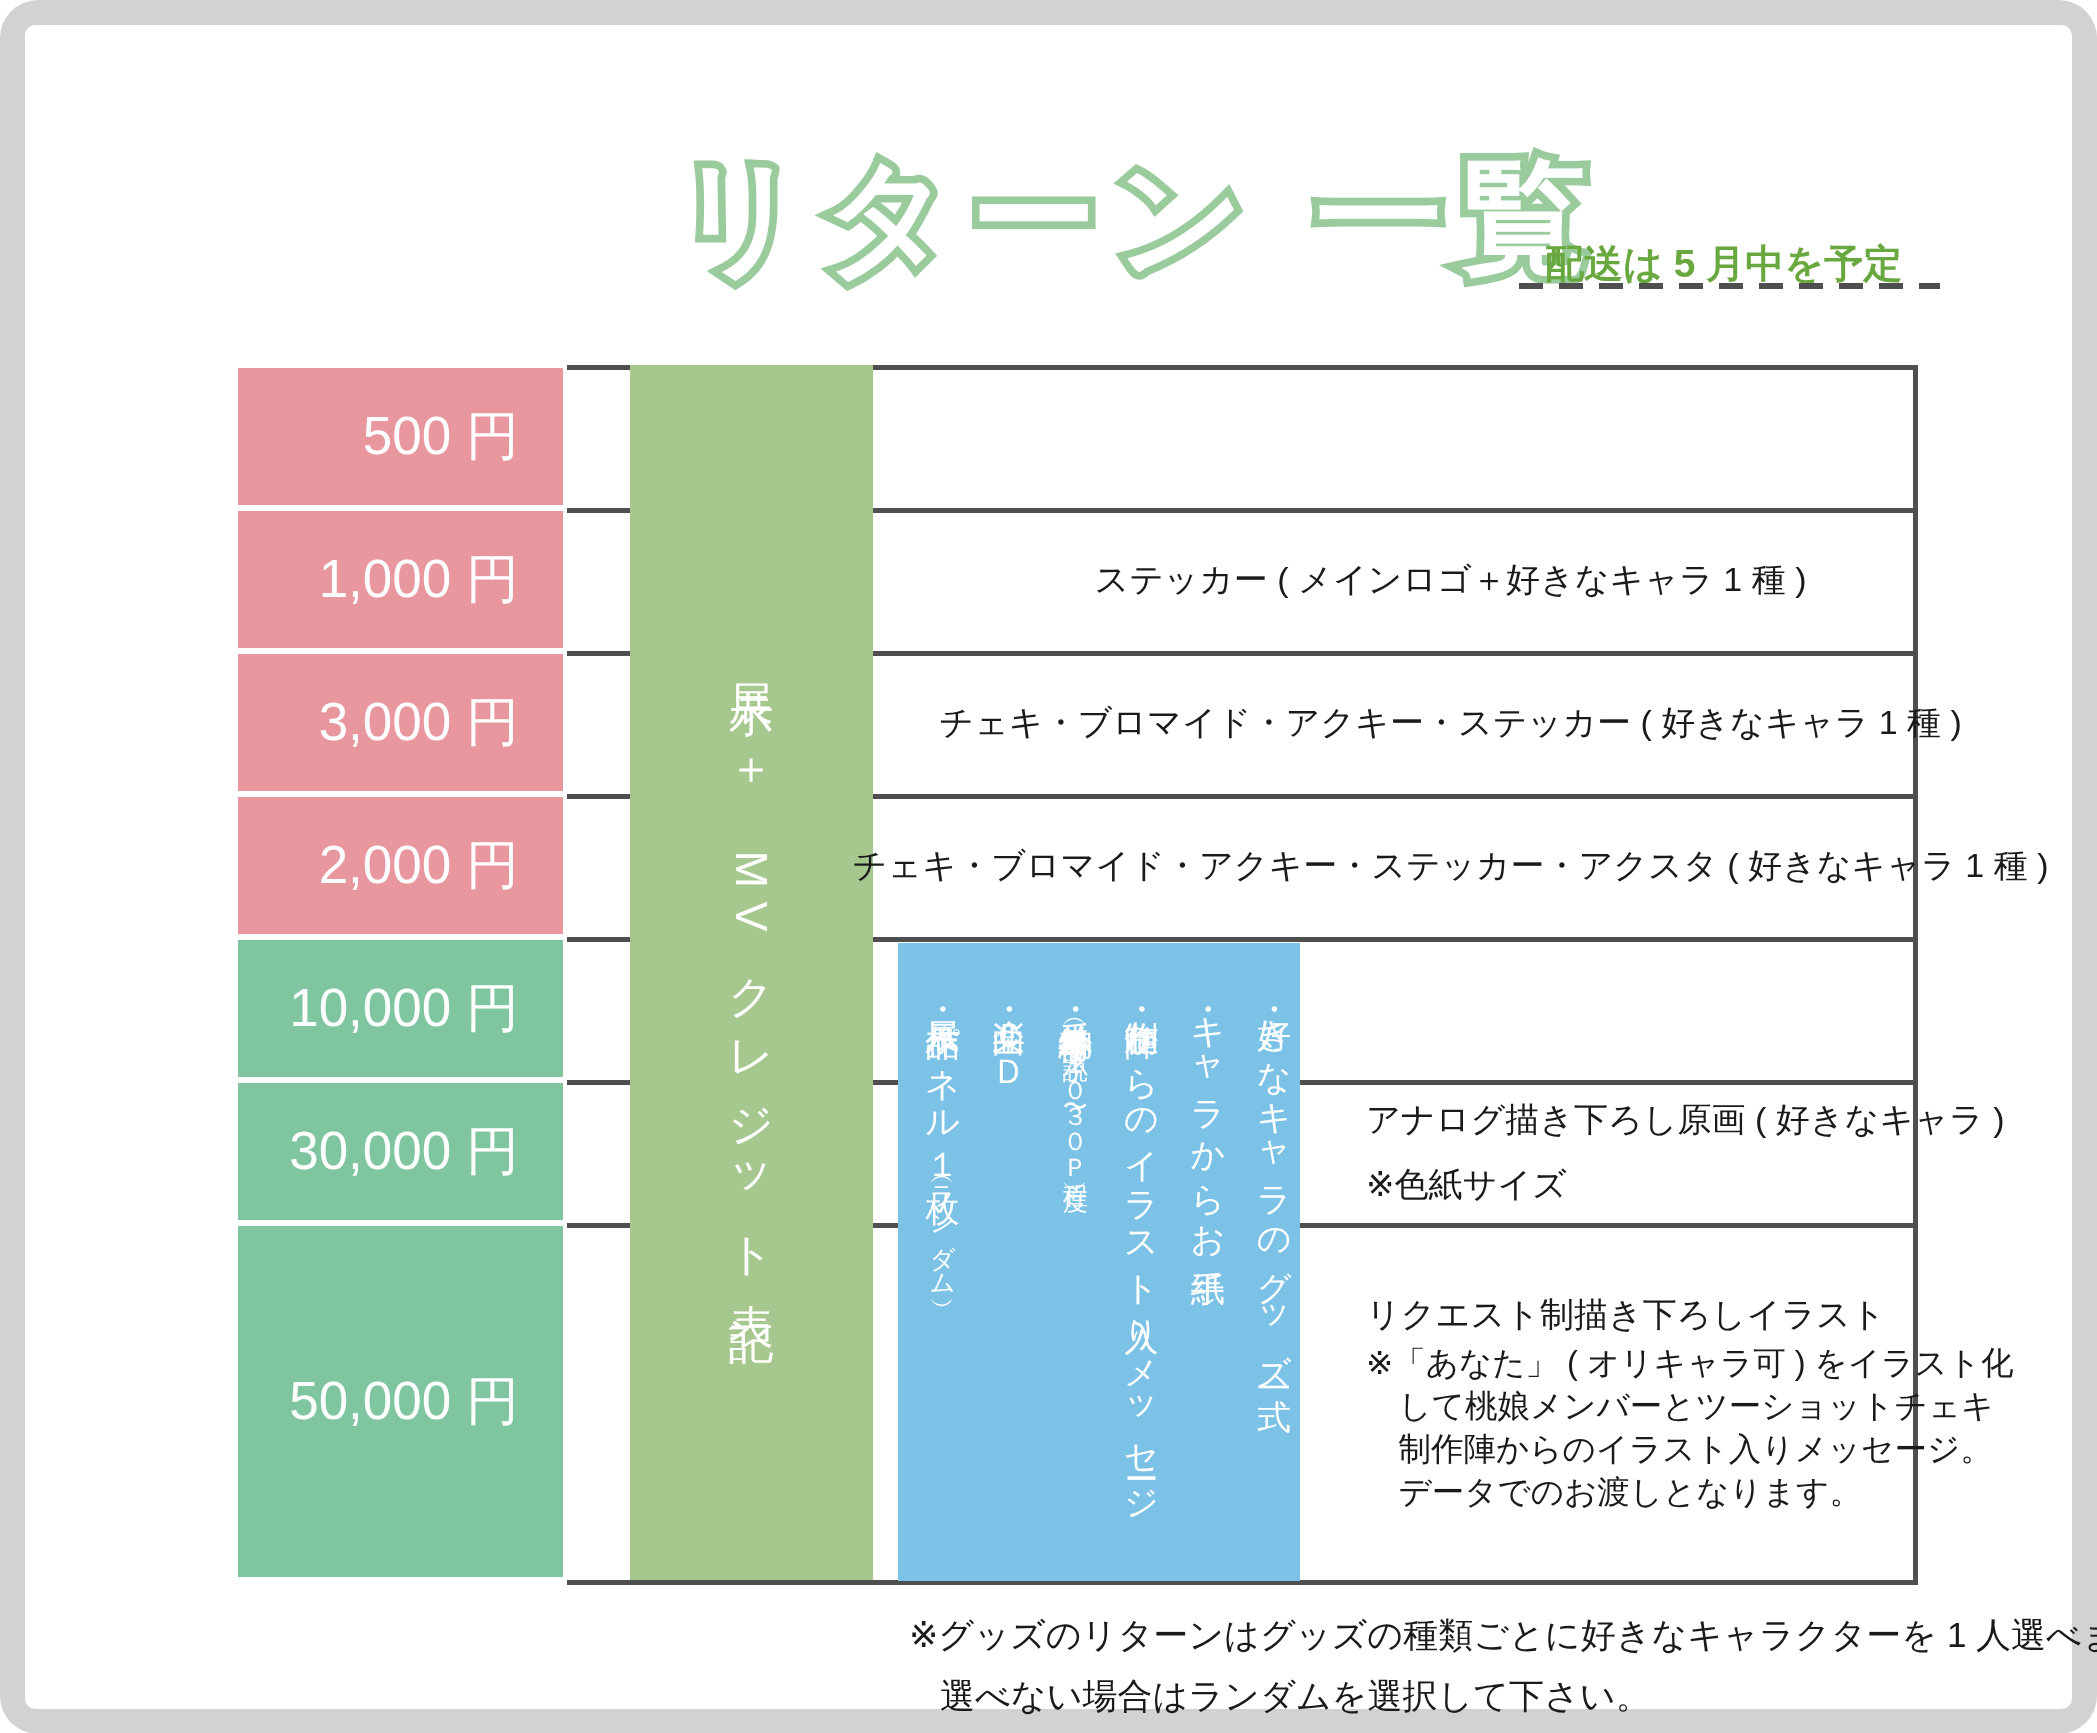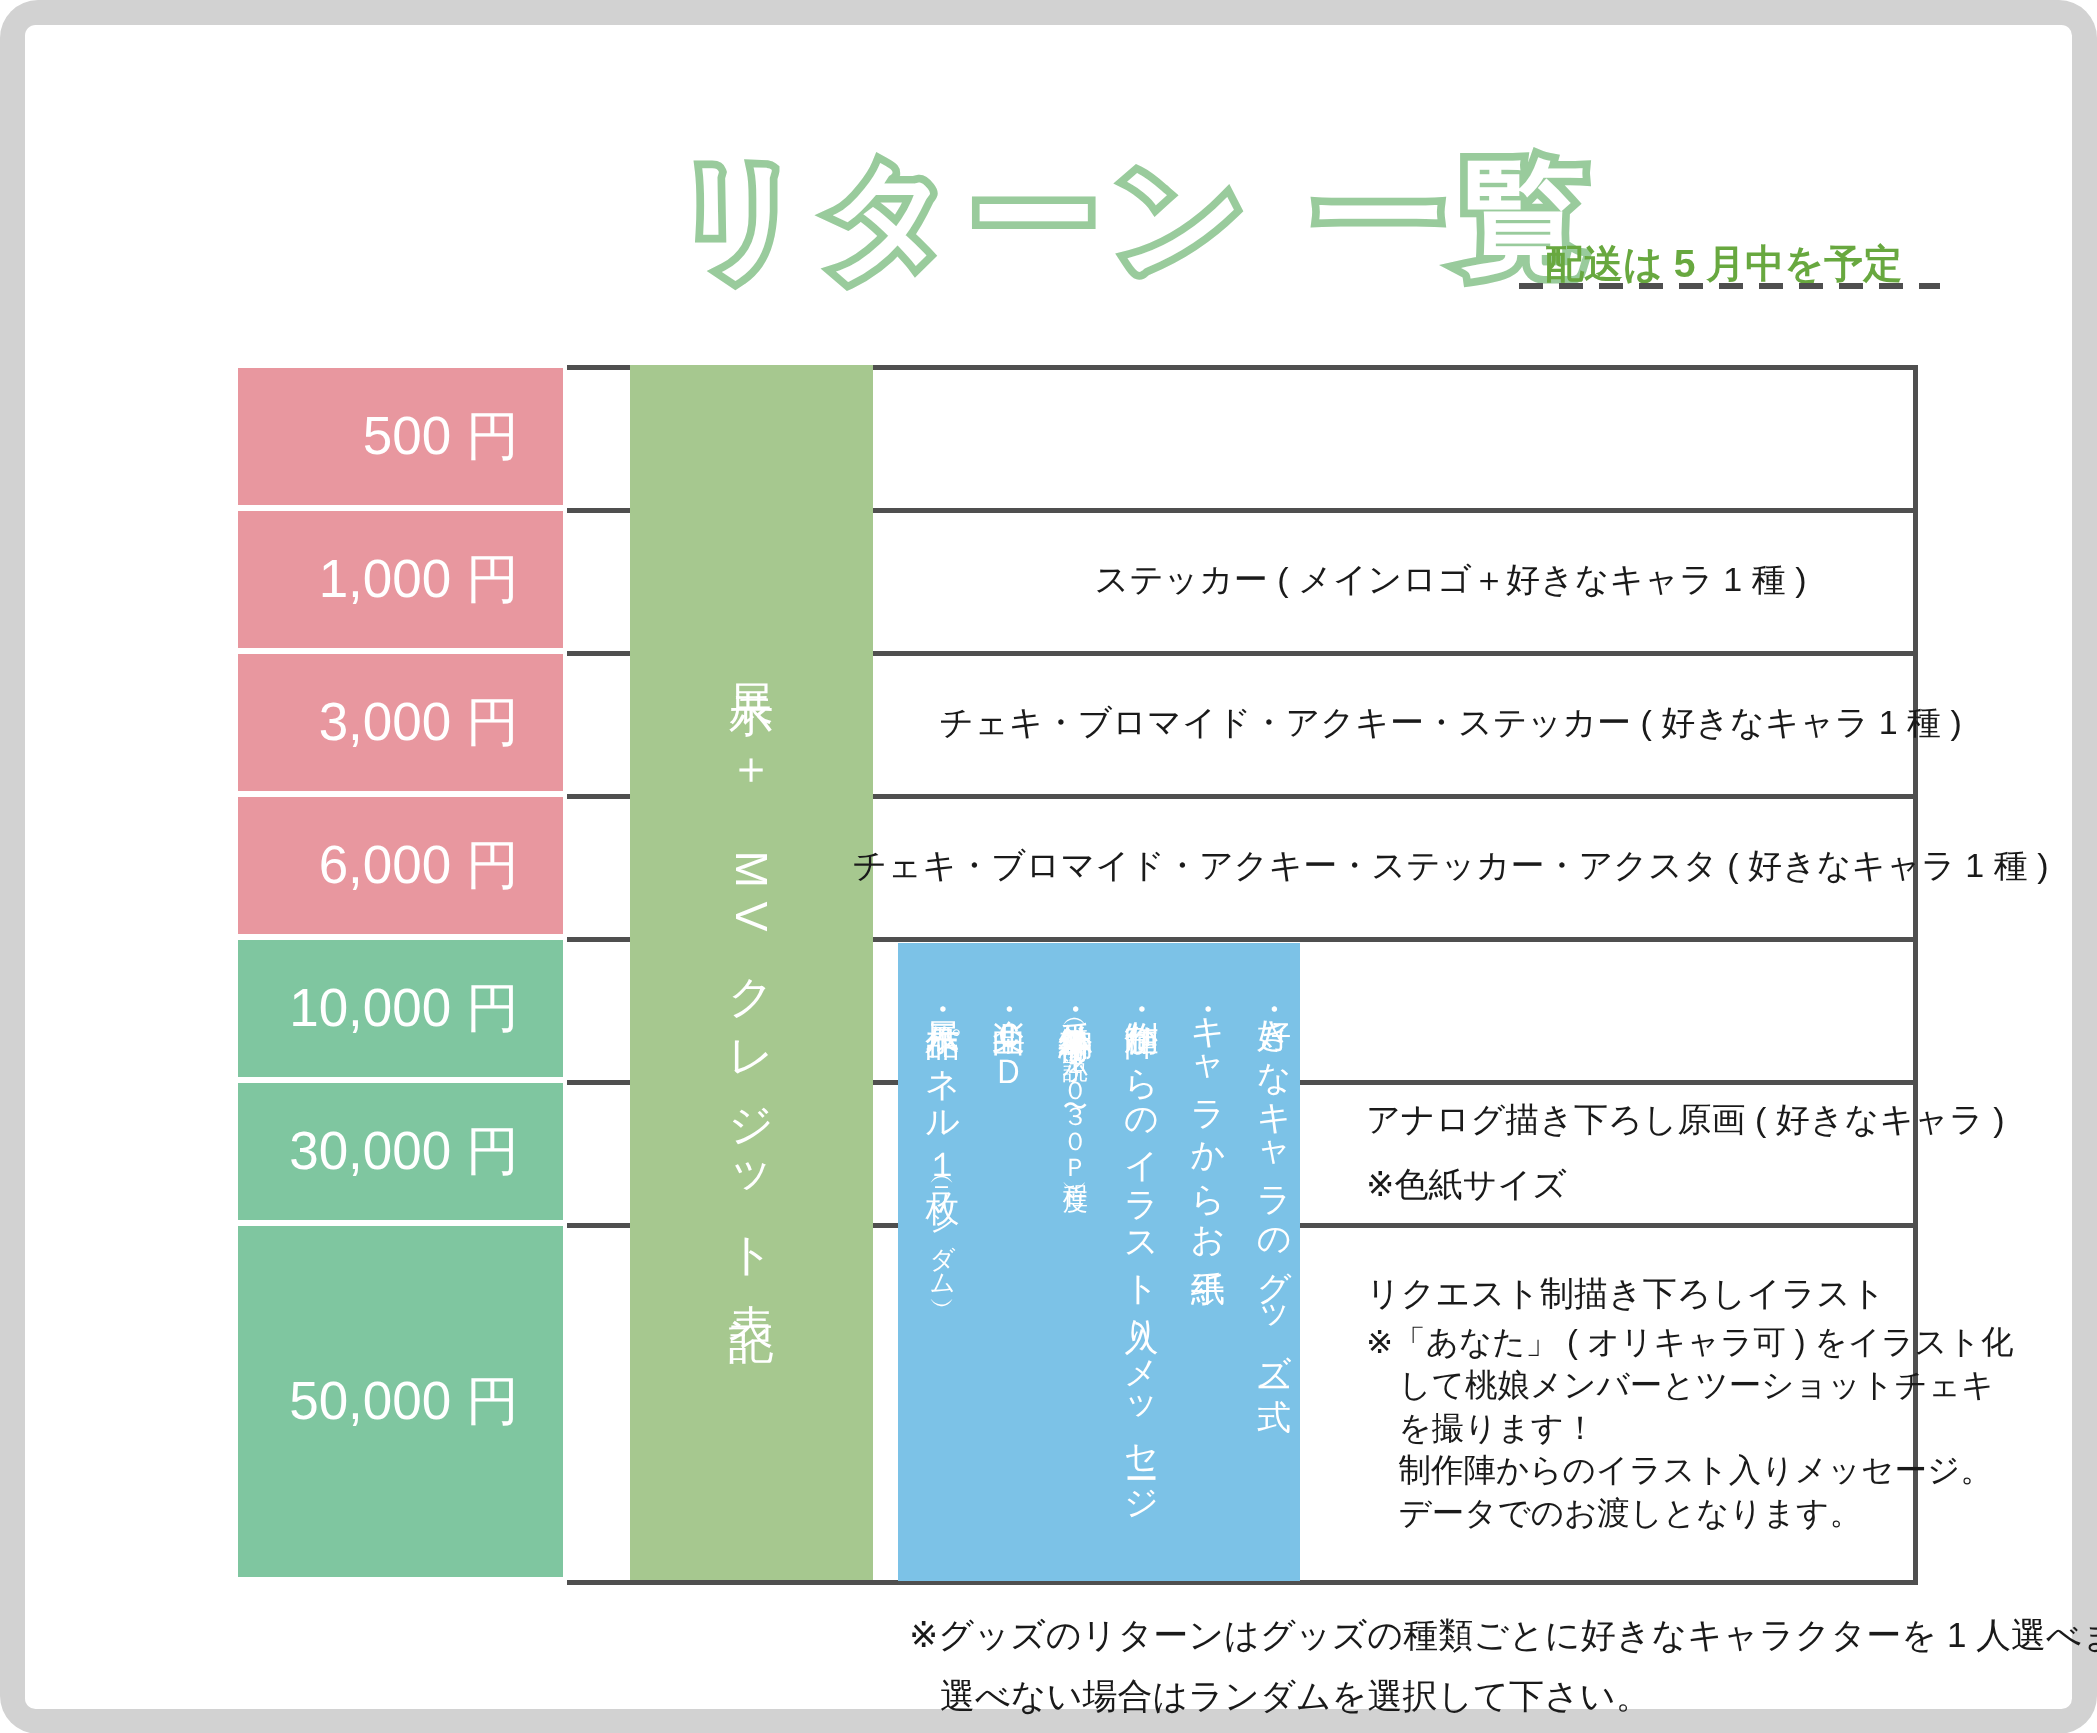--- a/index.html
+++ b/index.html
@@ -107,21 +107,21 @@
     <div class="hline" style="top:769px"></div>
     <div class="hline" style="top:912px"></div>
     <div class="hline" style="top:1055px"></div>
     <div class="hline" style="top:1198px"></div>
     <div class="hline" style="top:1555px"></div>
     <div class="vline"></div>
 
     <div class="price pink" style="top:343px;height:137px">500 円</div>
     <div class="price pink" style="top:486px;height:137px">1,000 円</div>
     <div class="price pink" style="top:629px;height:137px">3,000 円</div>
-    <div class="price pink" style="top:772px;height:137px">6,000 円</div>
+    <div class="price pink" style="top:772px;height:137px">2,000 円</div>
     <div class="price green" style="top:915px;height:137px">10,000 円</div>
     <div class="price green" style="top:1058px;height:137px">30,000 円</div>
     <div class="price green" style="top:1201px;height:351px">50,000 円</div>
 
     <div class="mv-col">
       <div class="vtext">展示　＋　MVクレジット表記</div>
     </div>
 
     <div class="blue-col">
       <div class="blue-list">
@@ -141,21 +141,20 @@
     <div class="desc-left" style="top:1055px;height:143px">
       <div class="line">アナログ描き下ろし原画 ( 好きなキャラ )</div>
       <div class="line">※色紙サイズ</div>
     </div>
 
     <div class="desc-left" style="top:1198px;height:357px">
       <div class="big-desc-title">リクエスト制描き下ろしイラスト</div>
       <div class="big-desc-note">
         <div class="nline">※「あなた」 ( オリキャラ可 ) をイラスト化</div>
         <div class="nline indent">して桃娘メンバーとツーショットチェキ</div>
-        <div class="nline indent">を撮ります！</div>
         <div class="nline indent">制作陣からのイラスト入りメッセージ。</div>
         <div class="nline indent">データでのお渡しとなります。</div>
       </div>
     </div>
 
     <div class="footnote">
       <div class="fline">※グッズのリターンはグッズの種類ごとに好きなキャラクターを 1 人選べます。</div>
       <div class="fline indent">選べない場合はランダムを選択して下さい。</div>
     </div>
 

